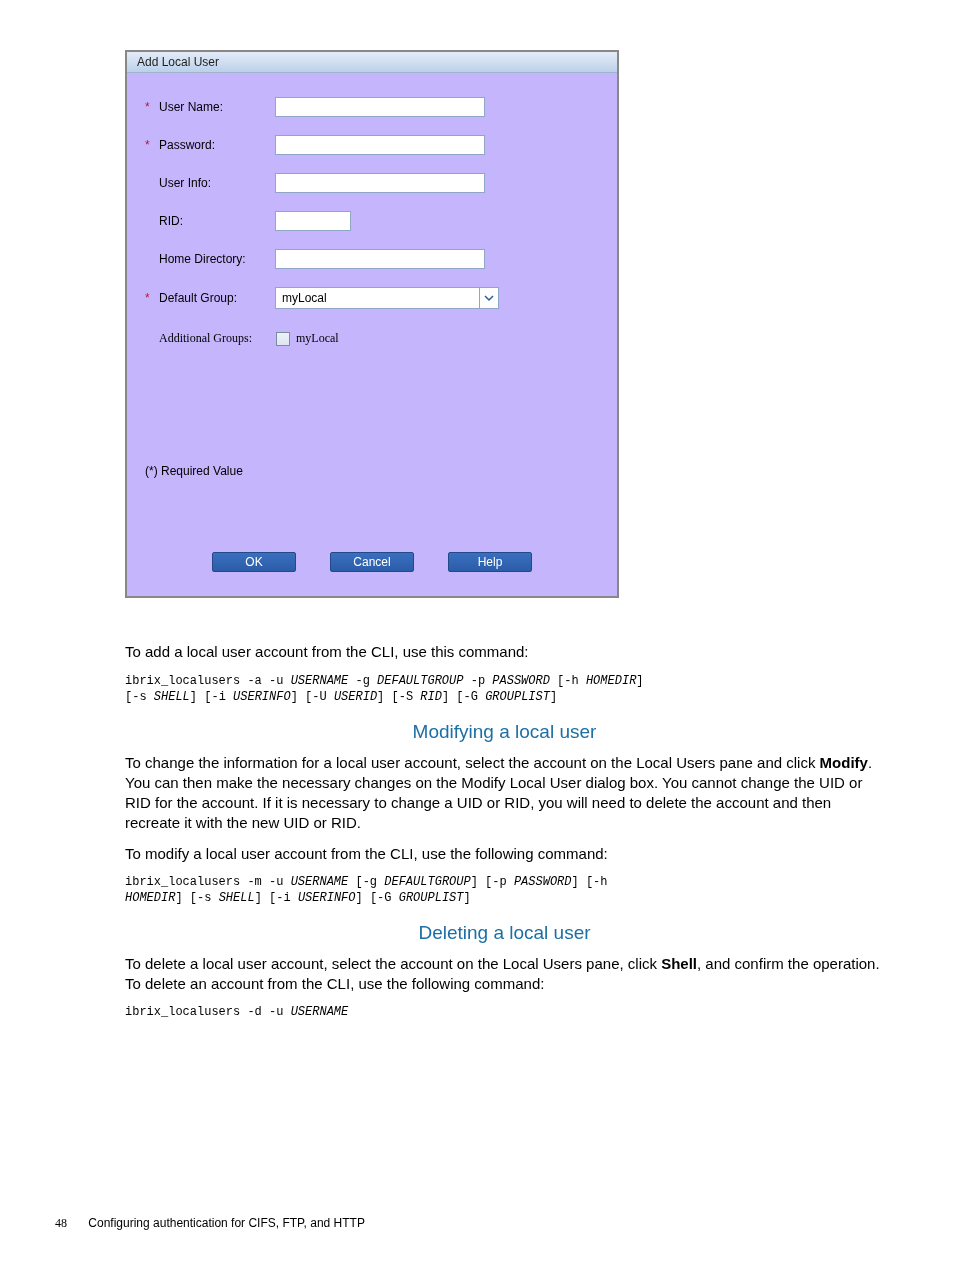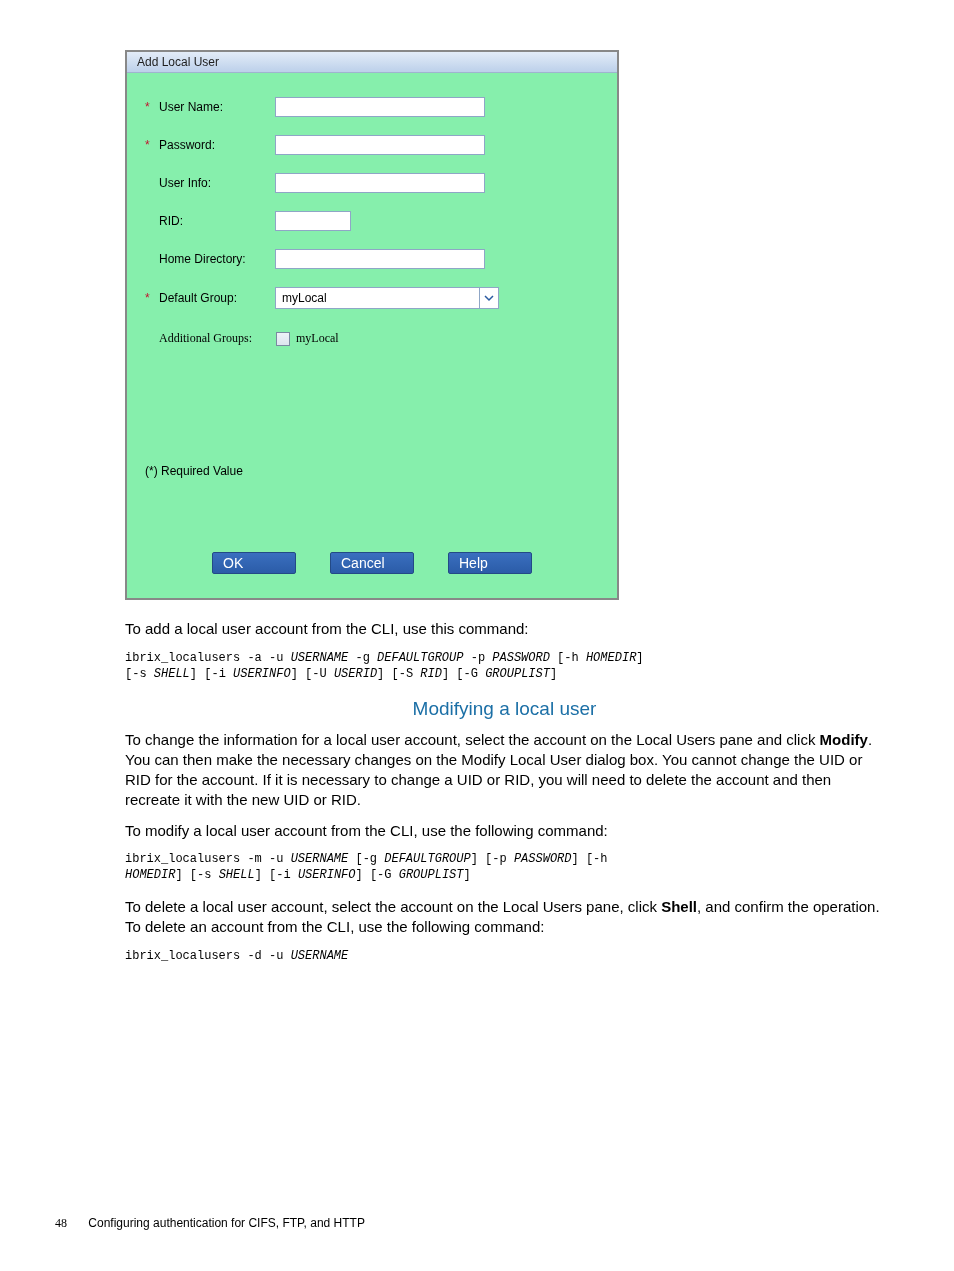--- a/index.html
+++ b/index.html
@@ -14,24 +14,24 @@
     width: 954px;
     min-height: 1271px;
     box-sizing: border-box;
     padding: 50px 60px 40px 95px;
     position: relative;
   }
   .dialog {
     width: 490px;
     border: 2px solid #888;
     margin-left: 30px;
-    margin-bottom: 19px;
+    margin-bottom: 44px;
     font-size: 12px;
     color: #000;
-    background: #86efac;
+    background: #c4b5fd;
   }
   .dlg-title {
     background: linear-gradient(#e3ecf8, #bcd0ea);
     border-bottom: 1px solid #9fb4cf;
     padding: 3px 10px 3px 10px;
     font-size: 12px;
     color: #1e1e1e;
   }
   .dlg-body {
     padding: 24px 18px 10px 18px;
@@ -112,22 +112,23 @@
   }
   .dlg-buttons {
     display: flex;
     justify-content: center;
     gap: 34px;
     padding: 24px 0 14px 0;
   }
   .btn {
     background: linear-gradient(#3a6fbf, #2b5ca8);
     color: #fff;
-    font-size: 14px;
+    font-size: 12px;
     min-width: 62px;
+    text-align: center;
     padding: 2px 10px;
     border: 1px solid #234a86;
     border-radius: 2px;
   }
   .doc-text {
     font-size: 15px;
     line-height: 1.35;
     margin-left: 30px;
     margin-right: 10px;
   }
@@ -237,20 +238,21 @@
     <div class="para">To add a local user account from the CLI, use this command:</div>
     <div class="code"><span>ibrix_localusers -a -u </span><span class="arg">USERNAME</span><span> -g </span><span class="arg">DEFAULTGROUP</span><span> -p </span><span class="arg">PASSWORD</span><span> [-h </span><span class="arg">HOMEDIR</span><span>]
 [-s </span><span class="arg">SHELL</span><span>] [-i </span><span class="arg">USERINFO</span><span>] [-U </span><span class="arg">USERID</span><span>] [-S </span><span class="arg">RID</span><span>] [-G </span><span class="arg">GROUPLIST</span><span>]</span></div>
 
     <div class="h3">Modifying a local user</div>
     <div class="para"><span>To change the information for a local user account, select the account on the Local Users pane and click </span><span class="bold">Modify</span><span>. You can then make the necessary changes on the Modify Local User dialog box. You cannot change the UID or RID for the account. If it is necessary to change a UID or RID, you will need to delete the account and then recreate it with the new UID or RID.</span></div>
     <div class="para">To modify a local user account from the CLI, use the following command:</div>
     <div class="code"><span>ibrix_localusers -m -u </span><span class="arg">USERNAME</span><span> [-g </span><span class="arg">DEFAULTGROUP</span><span>] [-p </span><span class="arg">PASSWORD</span><span>] [-h
 </span><span class="arg">HOMEDIR</span><span>] [-s </span><span class="arg">SHELL</span><span>] [-i </span><span class="arg">USERINFO</span><span>] [-G </span><span class="arg">GROUPLIST</span><span>]</span></div>
 
+    <div class="h3">Deleting a local user</div>
     <div class="para"><span>To delete a local user account, select the account on the Local Users pane, click </span><span class="bold">Shell</span><span>, and confirm the operation. To delete an account from the CLI, use the following command:</span></div>
     <div class="code"><span>ibrix_localusers -d -u </span><span class="arg">USERNAME</span></div>
   </div>
 
   <div class="footer">
     <span class="pn">48</span>
     <span>Configuring authentication for CIFS, FTP, and HTTP</span>
   </div>
 
 </div>

